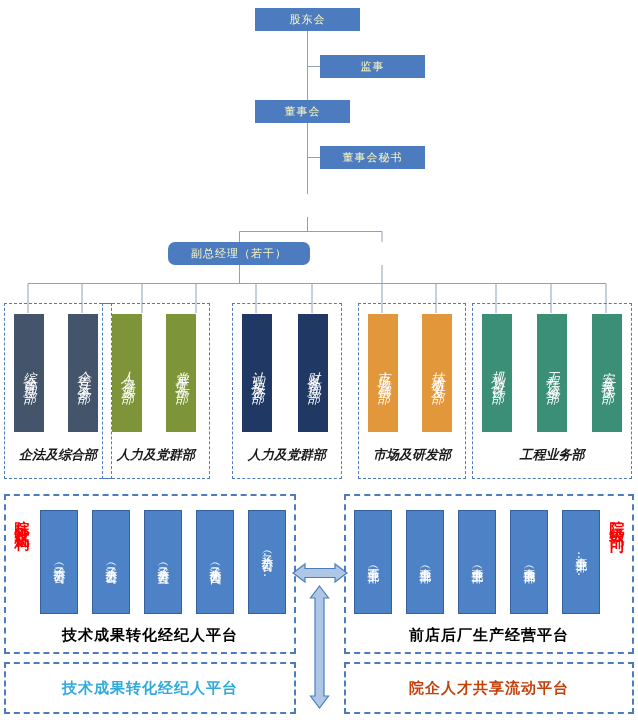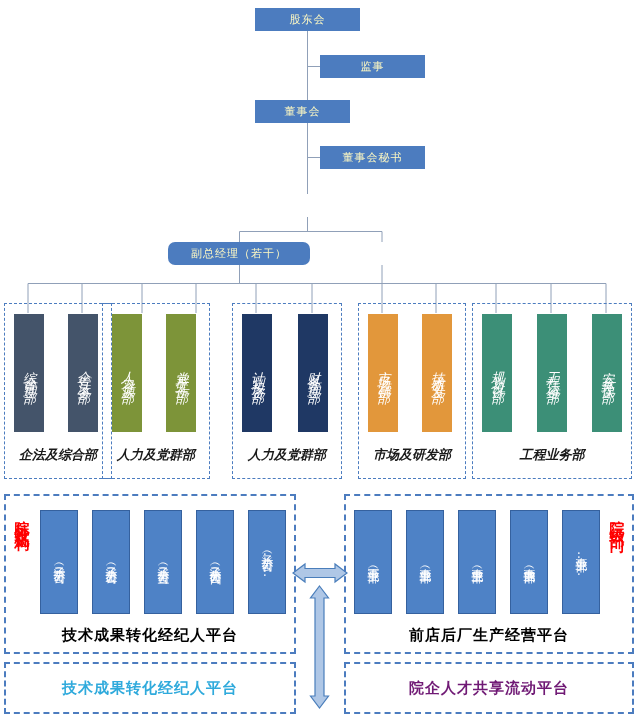--- a/index.html
+++ b/index.html
@@ -140,16 +140,16 @@
     <div class="unit-box" style="left: 164px; top: 14px; background-color: rgb(78, 130, 198);">事业部（四）</div>
     <div class="unit-box" style="left: 216px; top: 14px; background-color: rgb(78, 130, 198);">事业部……</div>
     <div class="side-label" style="right: 6px; top: 12px; color: rgb(255, 0, 0);">院二级部门</div>
     <div class="caption">前店后厂生产经营平台</div>
   </div>
 
   <div class="bottom-platform" style="left:4px;top:662px;width:292px;height:52px">
     <span style="color: rgb(47, 170, 220);">技术成果转化经纪人平台</span>
   </div>
   <div class="bottom-platform" style="left:344px;top:662px;width:290px;height:52px">
-    <span style="color: #701a75;">院企人才共享流动平台</span>
+    <span style="color: #c2410c;">院企人才共享流动平台</span>
   </div>
 
 </div>
 
 </body></html>

